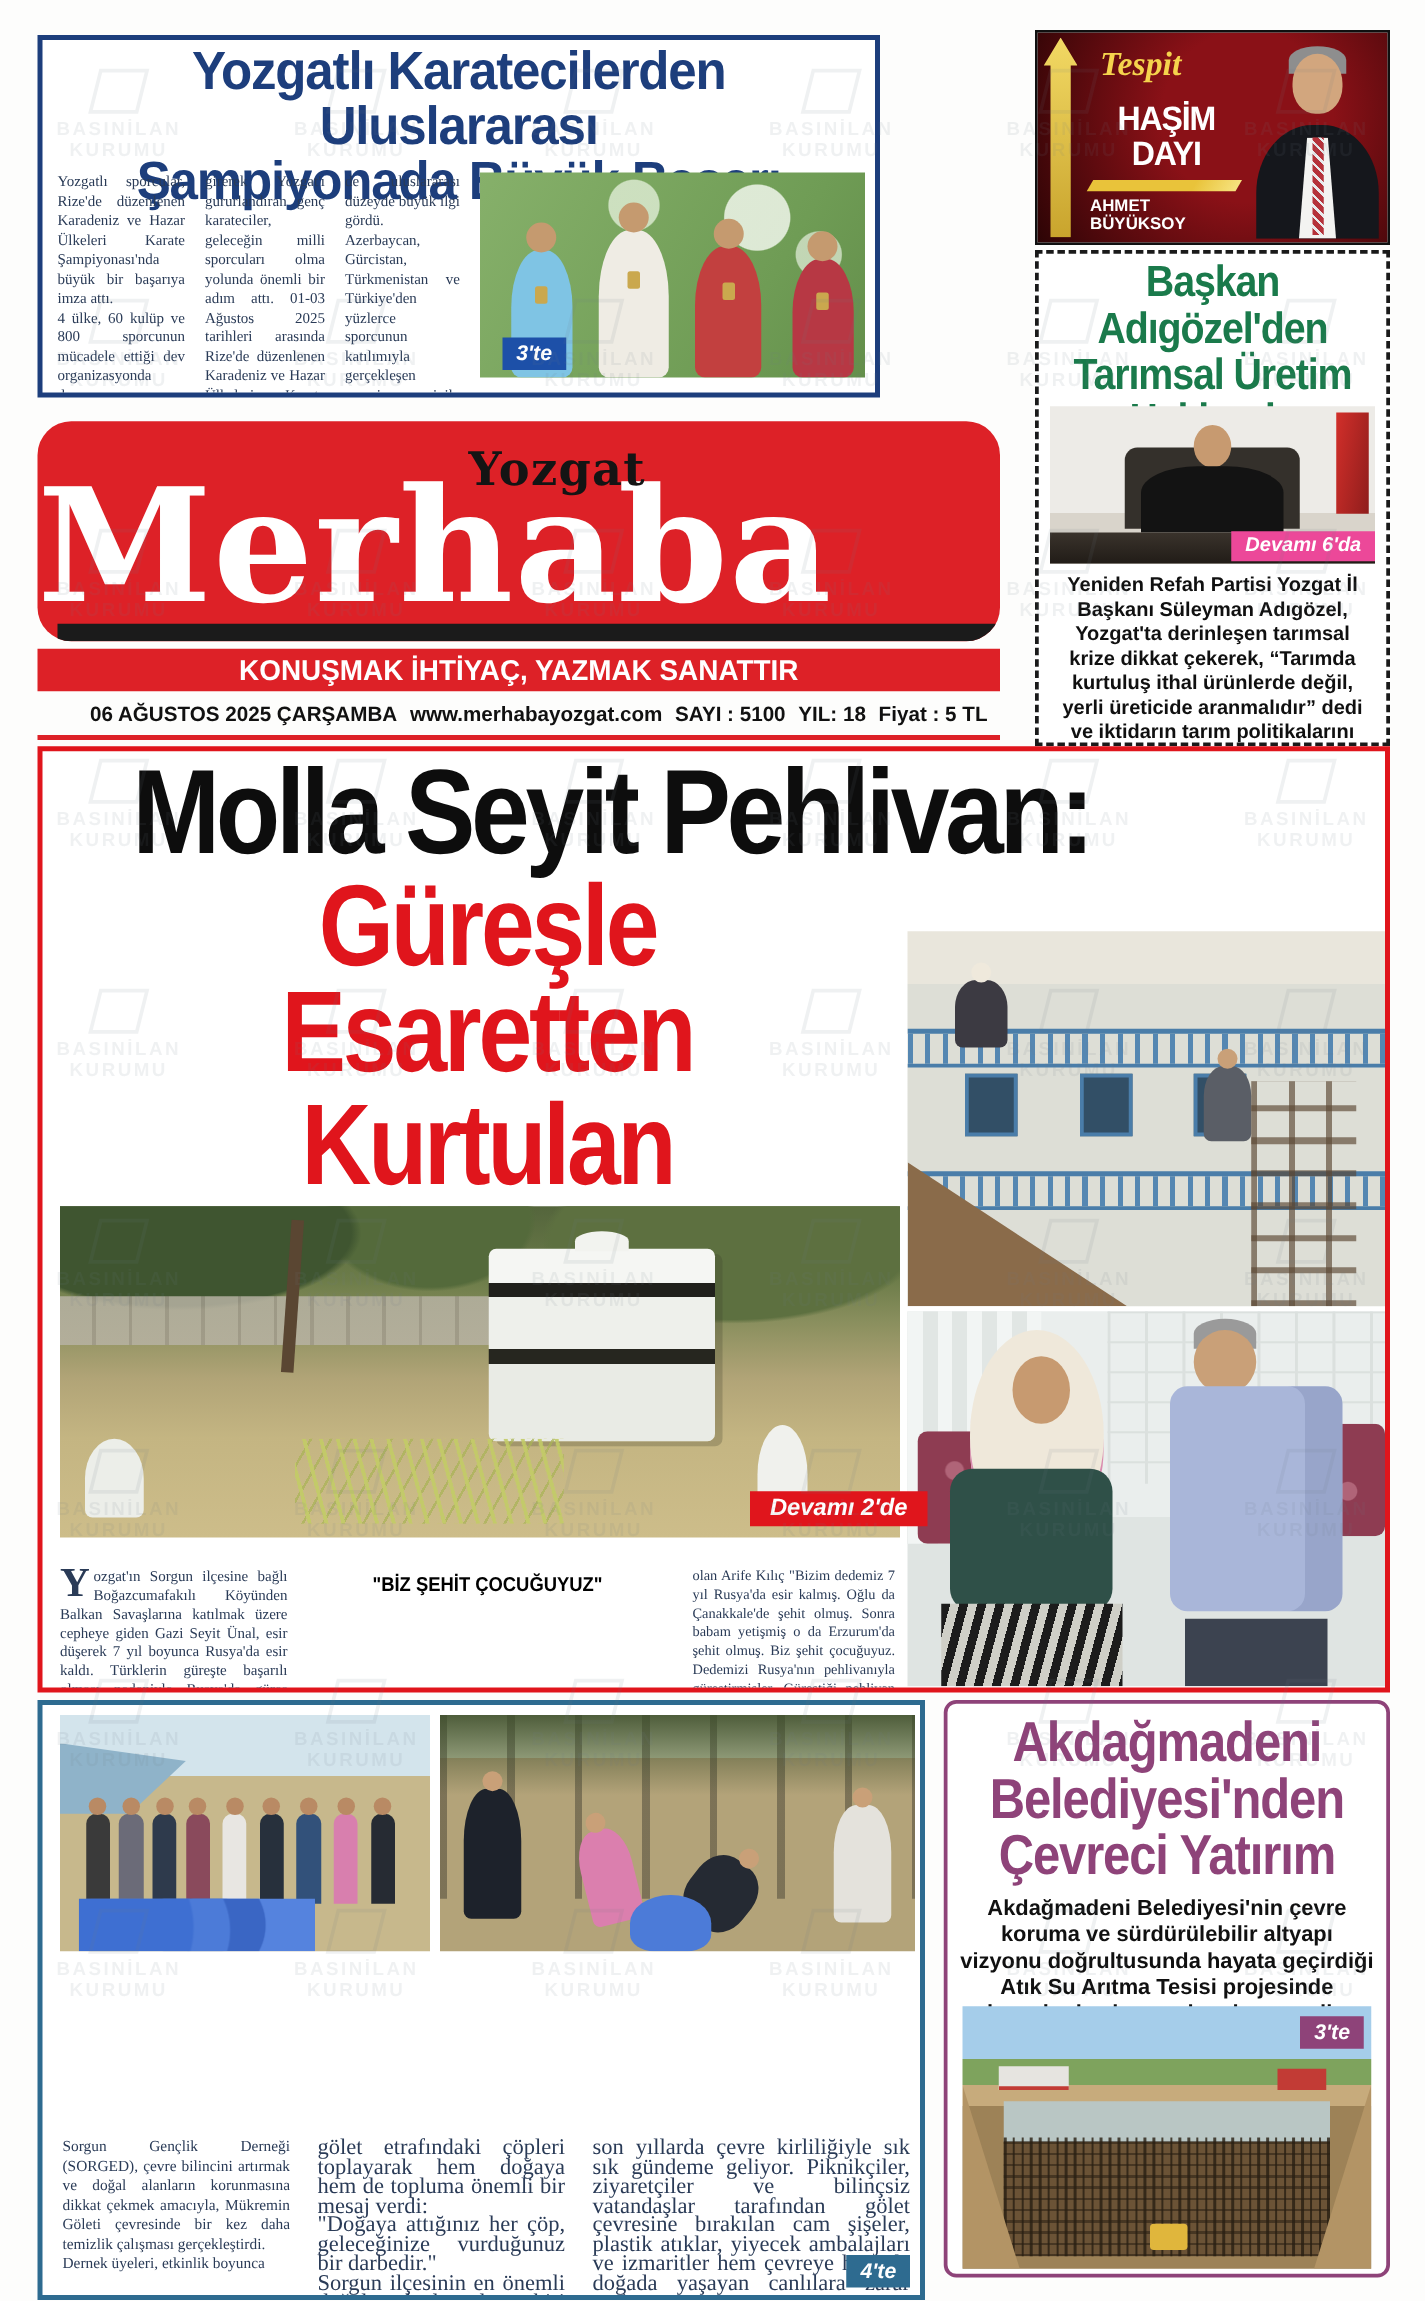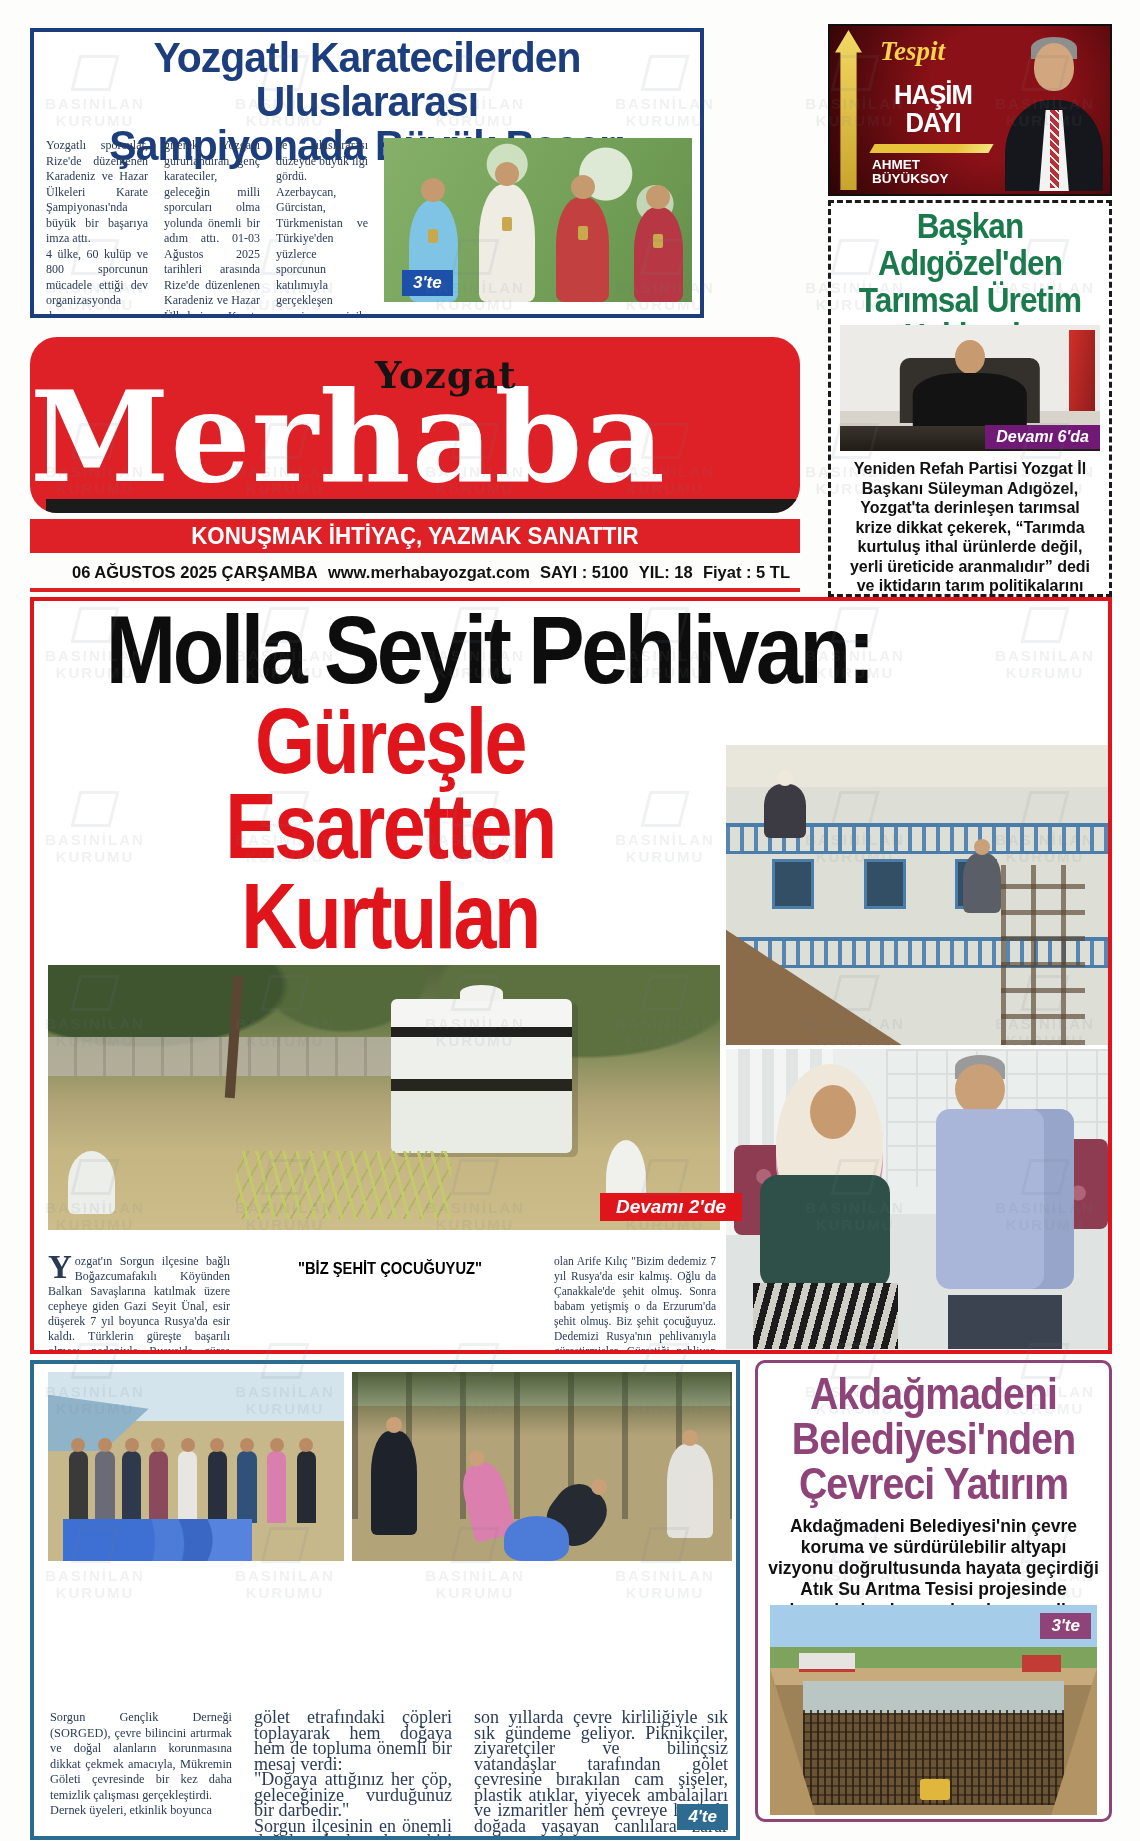--- a/index.html
+++ b/index.html
@@ -47,21 +47,21 @@
   
   #adigozel-box{left:828px;top:200px;width:284px;height:397px;border:3px dashed #1a1a1a;box-sizing:border-box;background:#fff;overflow:hidden;}
   .adz-line{text-align:center;color:#1a7a4b;font-size:35px;line-height:1.05;letter-spacing:-1px;transform:scaleX(.9);}
   #adigozel-headline{margin-top:5px;}
   #adigozel-photo{position:absolute;left:9px;right:9px;top:122px;height:126px;background:linear-gradient(#edebe7 0 68%,#d9d4cb 68% 100%);overflow:hidden;}
   .ap-flag{position:absolute;right:2%;top:4%;width:10%;height:64%;background:linear-gradient(100deg,#d22f2a,#8f1d1c);}
   .ap-chair{position:absolute;left:50%;transform:translateX(-50%);bottom:22%;width:54%;height:52%;background:#34302b;border-radius:10px 10px 0 0;}
   .ap-head{position:absolute;left:50%;transform:translateX(-50%);top:12%;width:30px;height:34px;border-radius:50%;background:#c79a70;}
   .ap-man{position:absolute;left:50%;transform:translateX(-50%);bottom:20%;width:44%;height:42%;background:#131313;border-radius:40% 40% 0 0;}
   .ap-desk{position:absolute;left:0;right:0;bottom:0;height:20%;background:linear-gradient(#3a332c,#211c17);}
-  #adigozel-badge{right:9px;top:222px;background:#701a75;font-size:16px;}
+  #adigozel-badge{right:9px;top:222px;background:#ec4899;font-size:16px;}
   #adigozel-body{position:absolute;left:10px;right:10px;top:256px;text-align:center;font-weight:bold;font-size:16px;line-height:1.22;color:#101010;}
 
   
   #masthead{left:30px;top:337px;width:770px;height:176px;background:#dd2127;overflow:hidden;border-radius:27px;}
   #masthead-city{position:absolute;left:54%;transform:translateX(-50%);top:16px;font-family:"DejaVu Serif",serif;font-weight:bold;font-size:37px;color:#141414;z-index:2;letter-spacing:1px;}
   #masthead-name{position:absolute;left:0;right:0;top:34px;font-family:"DejaVu Serif",serif;font-weight:bold;font-size:126px;line-height:1.05;color:#fff;letter-spacing:1px;}
   #masthead-bar{position:absolute;left:16px;right:0;bottom:0;height:14px;background:#1b1b1b;}
   #slogan-bar{left:30px;top:519px;width:770px;height:34px;background:#dd2127;color:#fff;text-align:center;font-weight:bold;font-size:23px;line-height:34px;letter-spacing:0;}
   #slogan-bar>div{transform:scaleX(.97);}
   #dateline{left:30px;top:556px;width:770px;height:36px;border-bottom:4px solid #dd2127;display:flex;align-items:center;justify-content:space-between;padding:0 10px 0 42px;box-sizing:border-box;font-weight:bold;font-size:16.5px;color:#111;}

